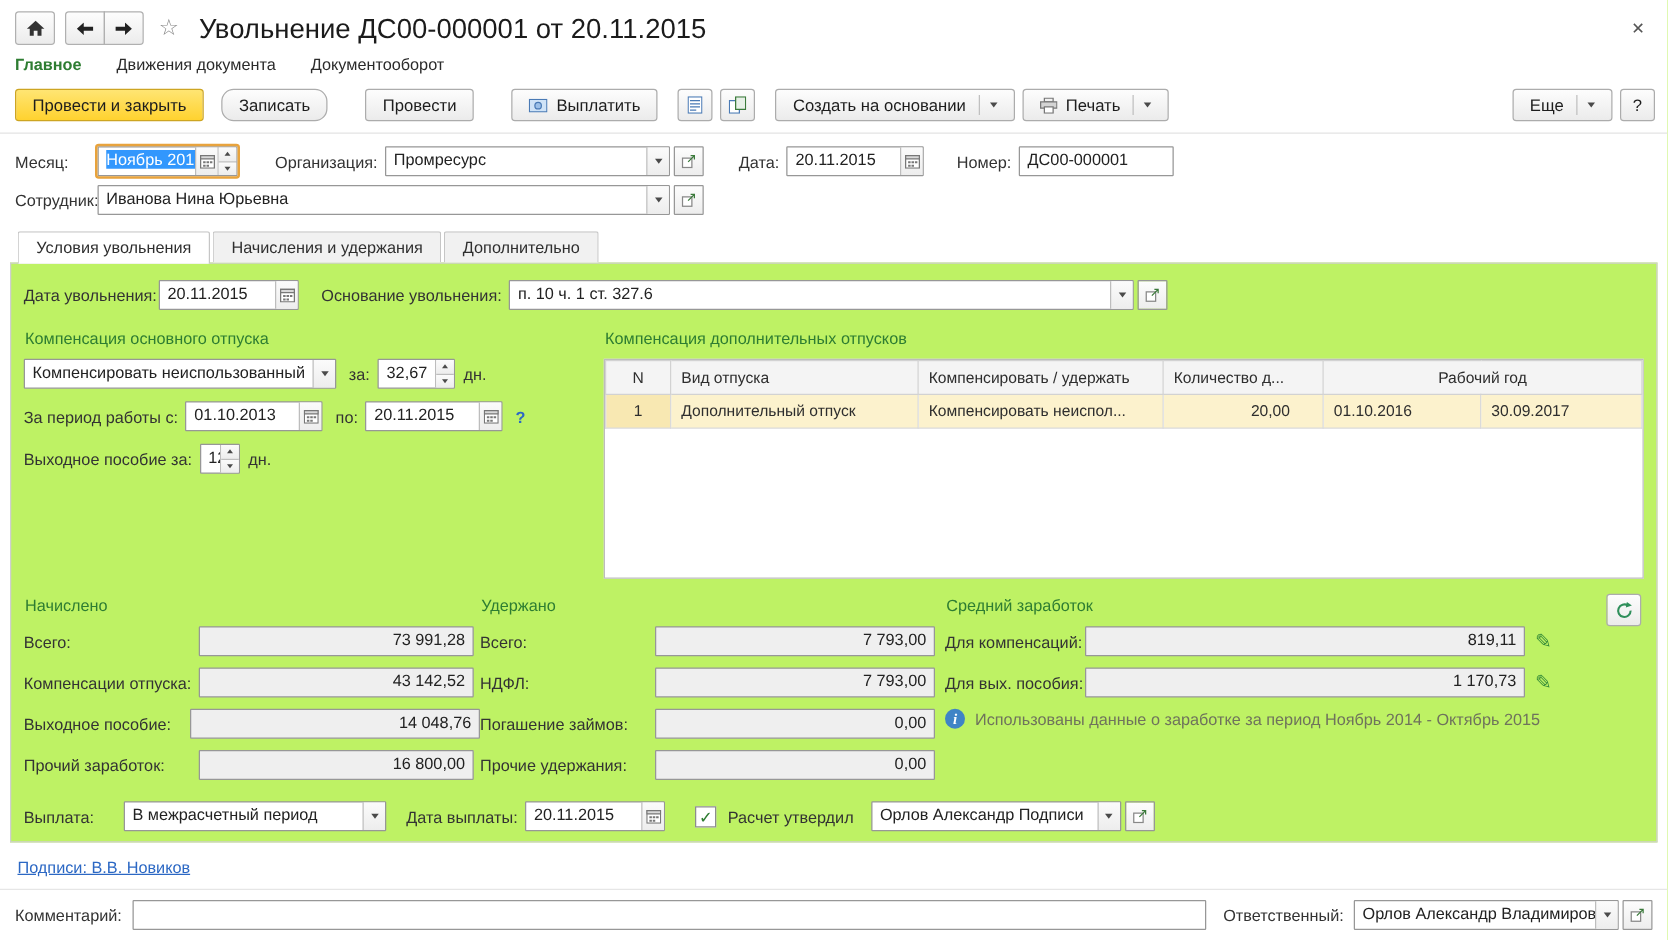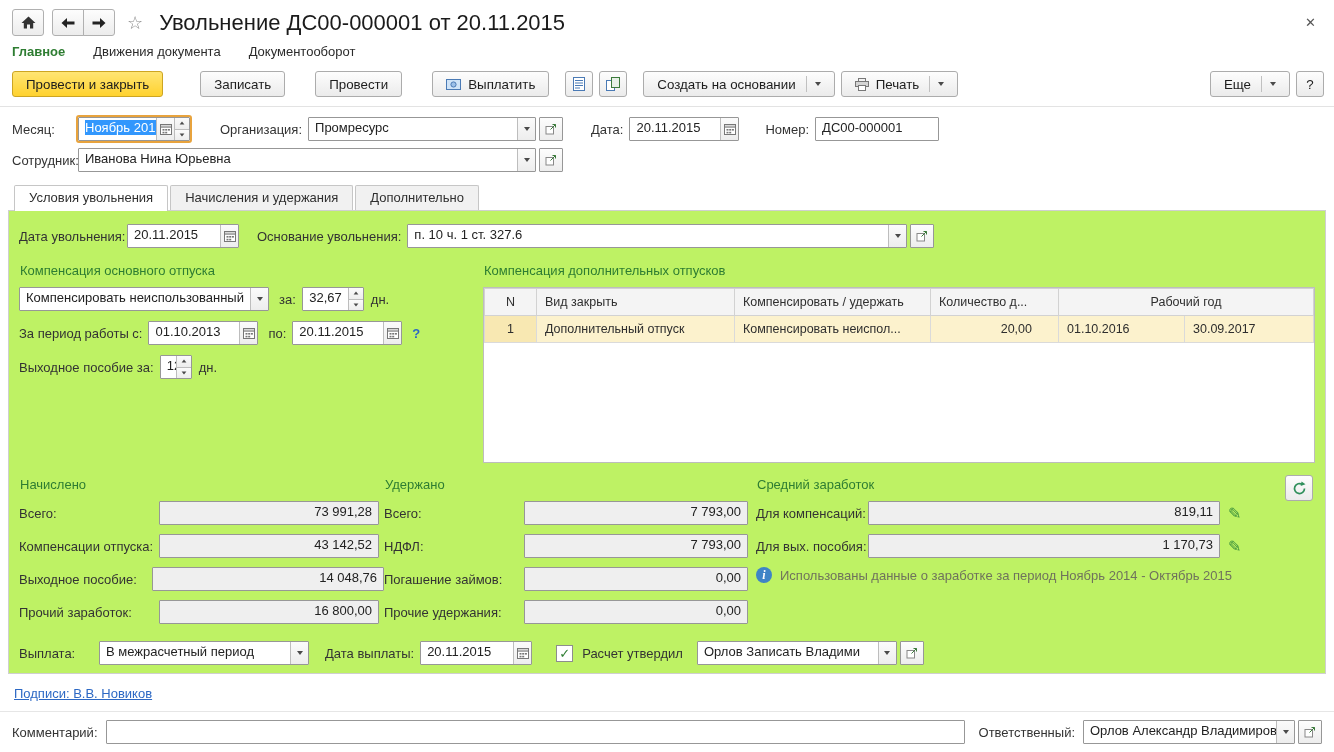--- a/index.html
+++ b/index.html
@@ -26,21 +26,21 @@
   
   .toolbar { display:flex; align-items:center; gap:6px; padding:4px 10px 9px 12px; border-bottom:1px solid #e3e3e3; }
   .btn { height:26px; padding:0 13px; display:inline-flex; align-items:center; gap:7px; white-space:nowrap;
     background:linear-gradient(#fdfdfd,#ebebeb); border:1px solid #acacac; border-radius:3px; cursor:pointer; color:#1d1d1d; }
   .btn-primary { background:linear-gradient(#ffe573,#ffd22f); border-color:#cda522; }
   .caret { width:0; height:0; border-left:3.5px solid transparent; border-right:3.5px solid transparent;
     border-top:4px solid #4a4a4a; display:inline-block; }
   .caret.up { border-top:none; border-bottom:4px solid #4a4a4a; }
   .btn .split { display:inline-flex; align-items:center; padding-left:8px; margin-left:3px; border-left:1px solid #c0c0c0; height:16px; }
   .sq { min-width:28px; padding:0 4px; justify-content:center; }
-  .ml16 { margin-left:31px; } .ml24 { margin-left:24px; } .ml10 { margin-left:10px; }
+  .ml16 { margin-left:8px;border-radius:10px; } .ml24 { margin-left:24px; } .ml10 { margin-left:10px; }
   
   .frow { display:flex; align-items:center; padding:4px 12px 3px; }
   .lbl { color:#333; white-space:nowrap; }
   .ctrl { height:24px; border:1px solid #979797; background:#fff; display:inline-flex; align-items:stretch; border-radius:1px; }
   .ctrl .val { padding:2px 6px 0; white-space:nowrap; overflow:hidden; flex:1; }
   .ctrl .num { text-align:right; }
   .ctrl .dd, .ctrl .cal { width:18px; display:inline-flex; align-items:center; justify-content:center;
     border-left:1px solid #bdbdbd; background:linear-gradient(#fbfbfb,#ededed); cursor:pointer; }
   .spinner { width:15px; display:flex; flex-direction:column; border-left:1px solid #bdbdbd; }
   .spinner .sp { flex:1; display:flex; align-items:center; justify-content:center; background:linear-gradient(#fbfbfb,#ededed); cursor:pointer; }
@@ -394,21 +394,21 @@
             <col style="width:52px">
               <col style="width:198px">
               <col style="width:196px">
               <col style="width:128px">
               <col style="width:126px">
               <col>
           </colgroup>
           <thead>
             <tr>
               <th class="center">N</th>
-              <th>Вид закрыть</th>
+              <th>Вид отпуска</th>
               <th>Компенсировать / удержать</th>
               <th>Количество д...</th>
               <th class="center" colspan="2">Рабочий год</th>
             </tr>
           </thead>
           <tbody>
             <tr class="hl">
               <td class="center" style="text-align:center;">1</td>
               <td>Дополнительный отпуск</td>
               <td>Компенсировать неиспол...</td>
@@ -532,21 +532,21 @@
               <rect x="5.2" y="8.8" width="2" height="1.6"></rect>
             </g>
           </svg>
       </span>
     </span>
     <span class="checkbox" style="margin-left:24px;">
       <span class="check">✓</span>
     </span>
     <span class="lbl" style="margin-left:9px; margin-right:14px;">Расчет утвердил</span>
     <span class="ctrl" style="width:200px;">
-      <span class="val">Орлов Записать Владими</span>
+      <span class="val">Орлов Александр Подписи</span>
       <span class="dd">
           <span class="caret"></span>
         </span>
     </span>
     <span class="open-btn">
       <svg width="12" height="12" viewBox="0 0 12 12">
           <rect x="1" y="3.5" width="7.5" height="7.5" fill="#fff" stroke="#888"></rect>
           <path d="M5.5 6.5 L10.5 1.5 M7.5 1.5 h3 v3" stroke="#3b7a3b" fill="none"></path>
         </svg>
     </span>

